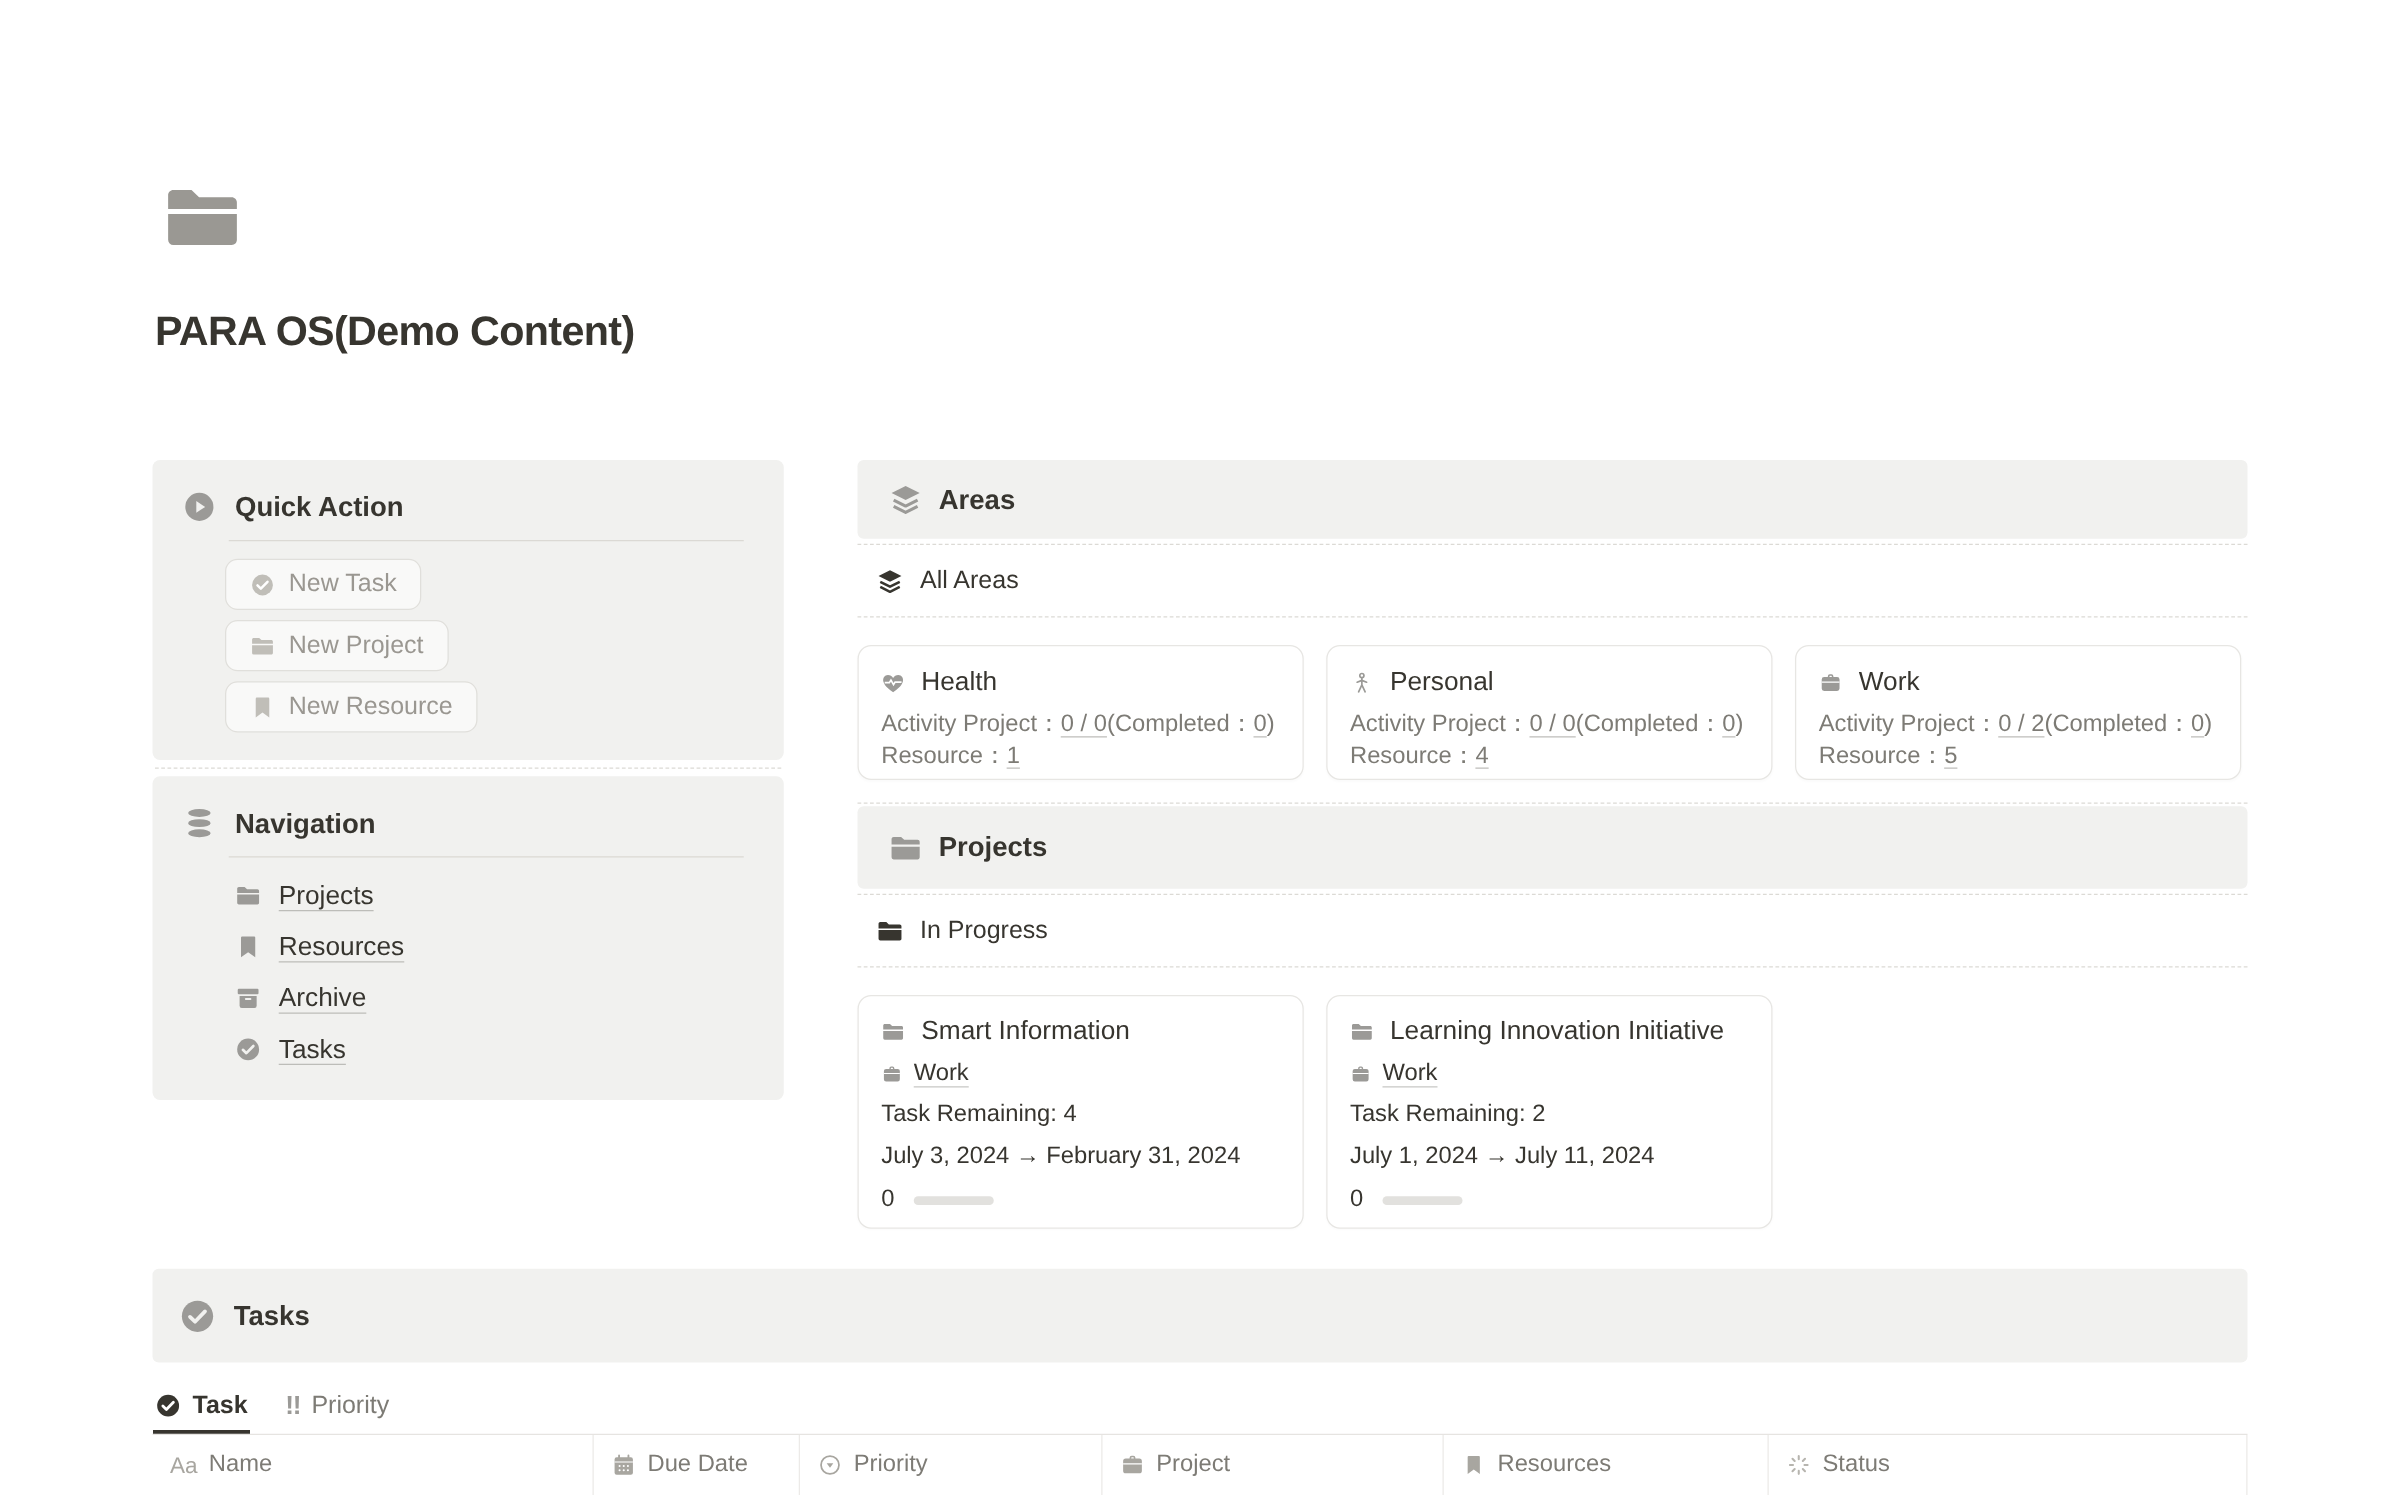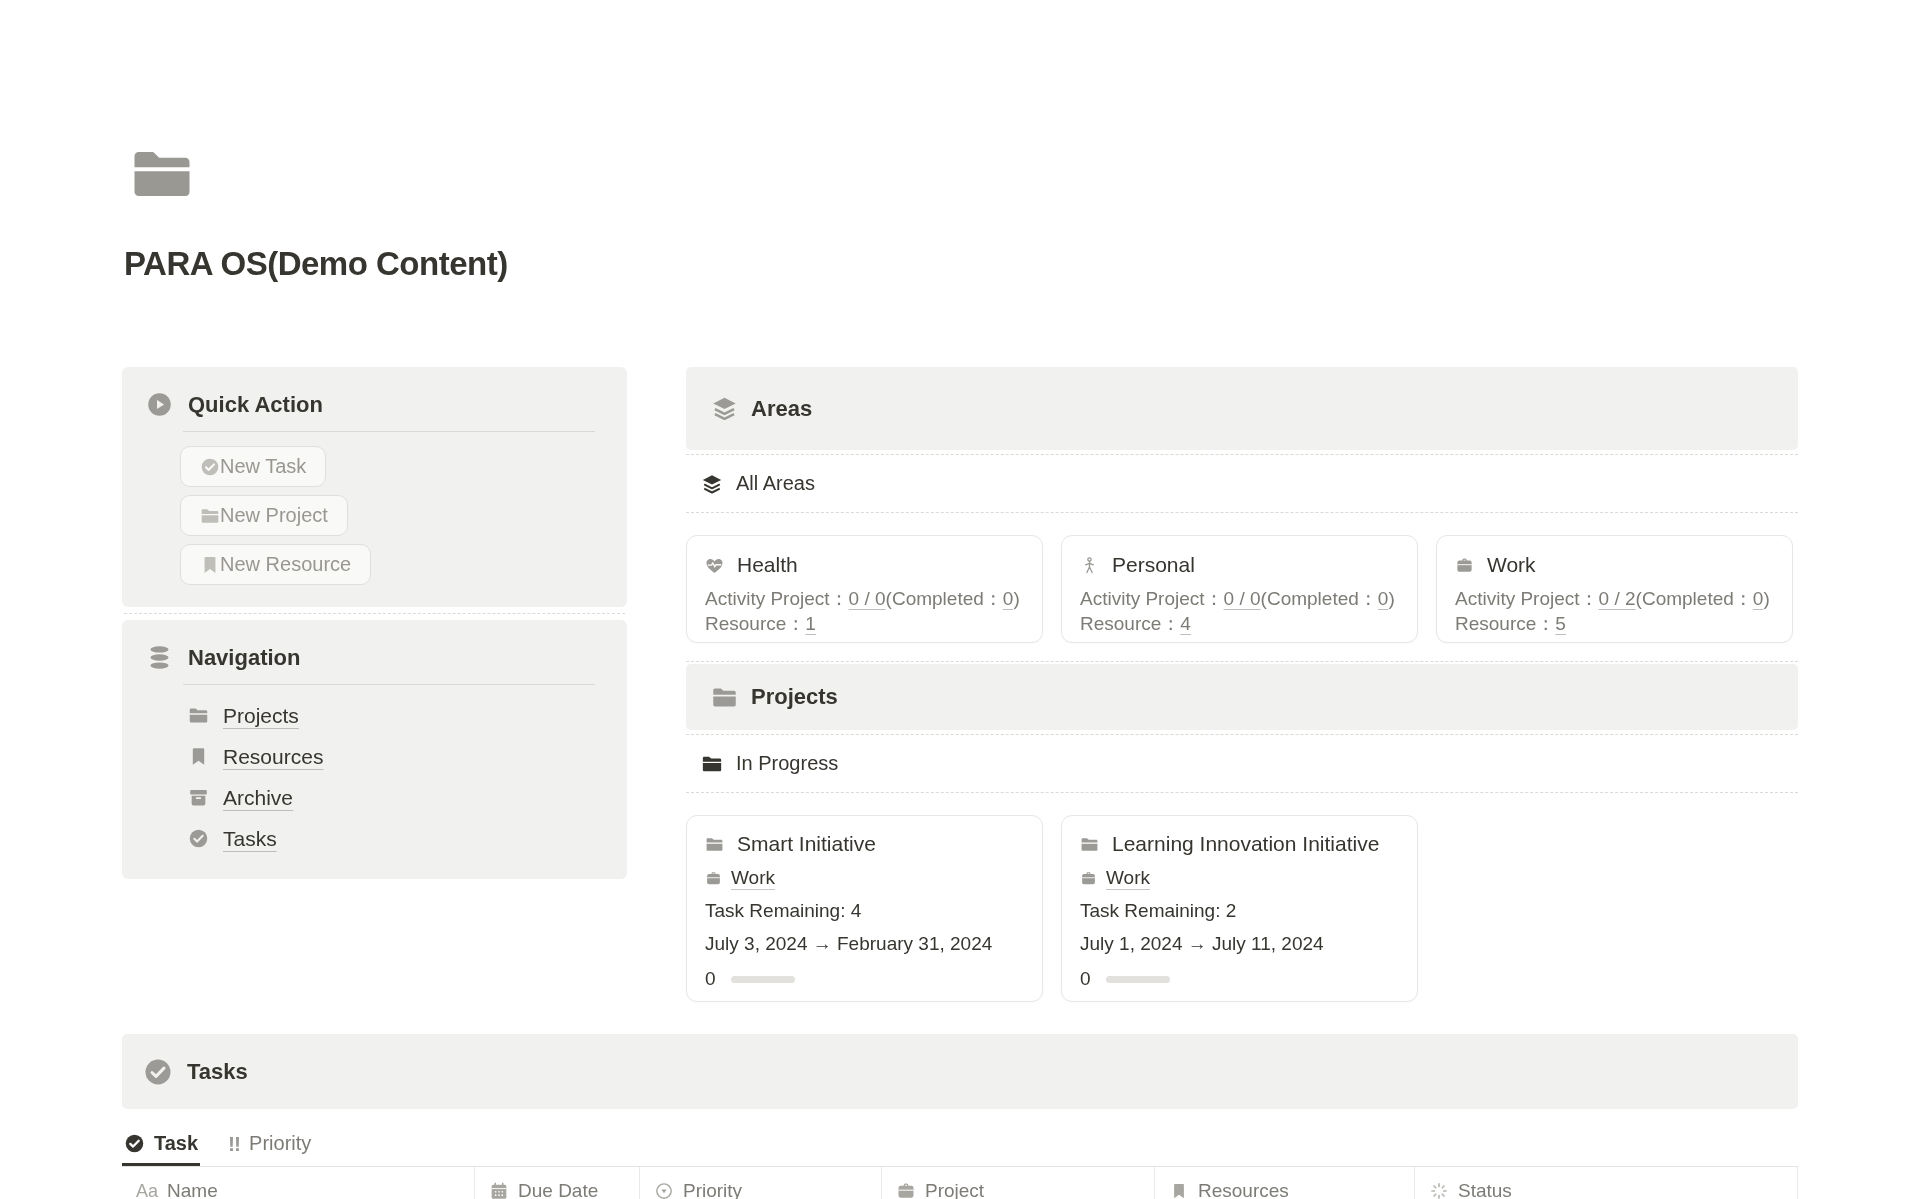--- a/index.html
+++ b/index.html
@@ -17,33 +17,33 @@
   .columns{display:flex;gap:59px;margin-top:84px;}
   .left-col{flex:0 0 505px;width:505px;}
   .right-col{flex:1;min-width:0;}
 
   
   .panel{background:#f1f1ef;border-radius:6px;padding:24px 20px 20px 24px;}
   .panel-header{display:flex;align-items:center;gap:15px;font-size:22px;font-weight:600;}
   .hicon{width:27px;height:27px;color:#9b9a97;}
   .panel-divider{border-top:1px solid #dbd9d4;margin:13px 12px 0 37px;}
   .qbtns{display:flex;flex-direction:column;align-items:flex-start;gap:8px;margin:14px 0 2px 34px;}
-  .qbtn{display:inline-flex;align-items:center;gap:0;height:41px;padding:0 19px;
+  .qbtn{display:inline-flex;align-items:center;gap:11px;height:41px;padding:0 19px;
         border:1px solid #e0dfdb;border-radius:10px;background:rgba(255,255,255,.55);
         color:#9a9791;font-size:20px;font-family:inherit;cursor:default;}
   .bicon{width:20px;height:20px;color:#c0beb8;}
   .nav-items{margin:10px 0 0 42px;}
   .nav-item{display:flex;align-items:center;gap:14px;height:41px;}
   .nicon{width:21px;height:21px;color:#9b9a97;}
   .link-dark{color:#37352f;text-decoration:underline;text-decoration-thickness:1px;
              text-underline-offset:4.5px;text-decoration-color:rgba(55,53,47,.28);cursor:pointer;}
   .nav-item .link-dark{font-size:21px;}
 
   
-  .band{height:83px;background:#f1f1ef;border-radius:5px;display:flex;align-items:center;
+  .band{height:63px;background:#f1f1ef;border-radius:5px;display:flex;align-items:center;
         gap:13px;padding-left:25px;font-size:22px;font-weight:600;}
   .band-sm{height:66px;}
   .bicon2{width:27px;height:27px;color:#9b9a97;}
   .dashed{border-top:1px dashed #dcdad5;height:0;}
   .view-row{display:flex;align-items:center;gap:13px;padding:17px 0 17px 15px;
             font-size:20px;font-weight:500;}
   .vicon{width:22px;height:22px;color:#37352f;}
   .cards-row{display:flex;gap:18px;margin-top:22px;}
   .card{background:#fff;border:1px solid #e7e6e3;border-radius:11px;box-sizing:border-box;
         width:357px;box-shadow:0 1px 2px rgba(15,15,15,.02);cursor:pointer;}
@@ -302,21 +302,21 @@
       <div class="cards-row">
 
         <div class="card project-card">
           <div class="card-title-row">
             <span class="icon cicon">
               <svg viewBox="0 0 24 24" width="19" height="19" fill="currentColor">
                 <path d="M2 5.5C2 4.67 2.67 4 3.5 4h5.3l2.2 2.1h9.5c.83 0 1.5.67 1.5 1.5v1.9H2V5.5z"></path>
                 <path d="M2 11h20v7.5c0 .83-.67 1.5-1.5 1.5h-17A1.5 1.5 0 0 1 2 18.5V11z"></path>
               </svg>
             </span>
-            <span>Smart Initiative</span>
+            <span>Smart Information</span>
           </div>
           <div class="pc-area">
             <span class="icon cicon">
               <svg viewBox="0 0 24 24" width="17" height="17" fill="currentColor">
                 <path d="M9.2 5.8V5a2 2 0 0 1 2-2h1.6a2 2 0 0 1 2 2v.8h3.7A2.5 2.5 0 0 1 21 8.3v9.2a2.5 2.5 0 0 1-2.5 2.5h-13A2.5 2.5 0 0 1 3 17.5V8.3a2.5 2.5 0 0 1 2.5-2.5h3.7zm1.6 0h2.4V5a.4.4 0 0 0-.4-.4h-1.6a.4.4 0 0 0-.4.4v.8z"></path>
                 <path fill="#fff" d="M3 10.4h18v1.2H3z"></path>
               </svg>
             </span>
             <a class="link-dark">Work</a>
           </div>

